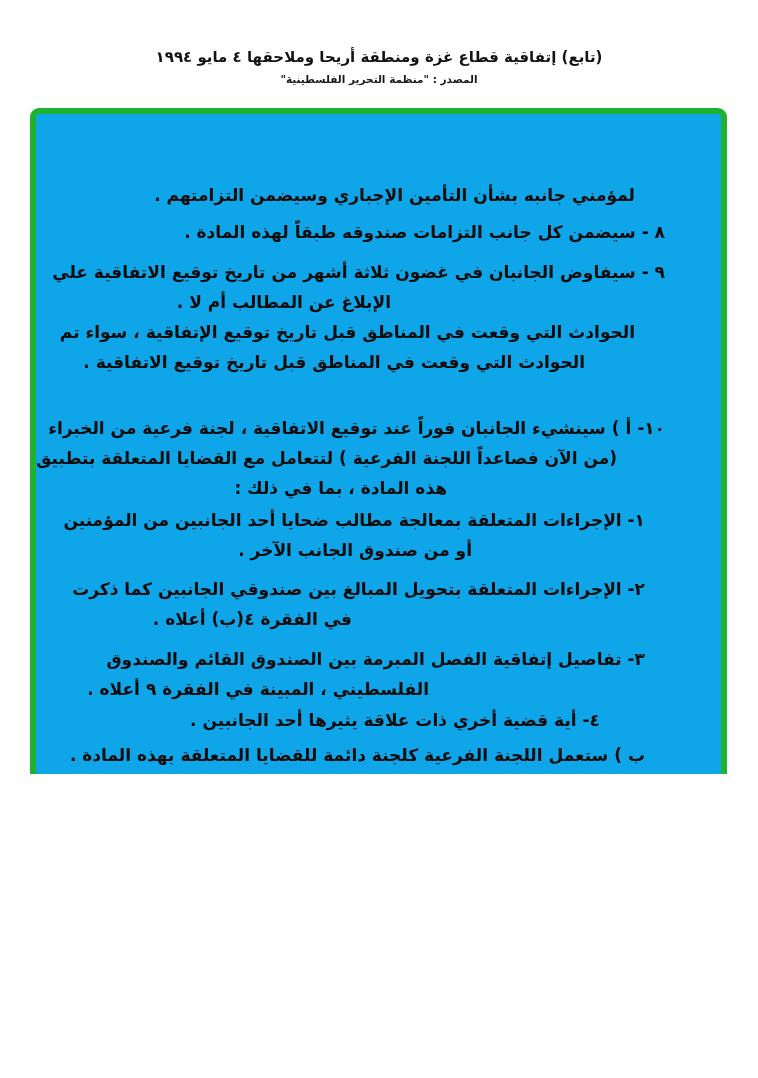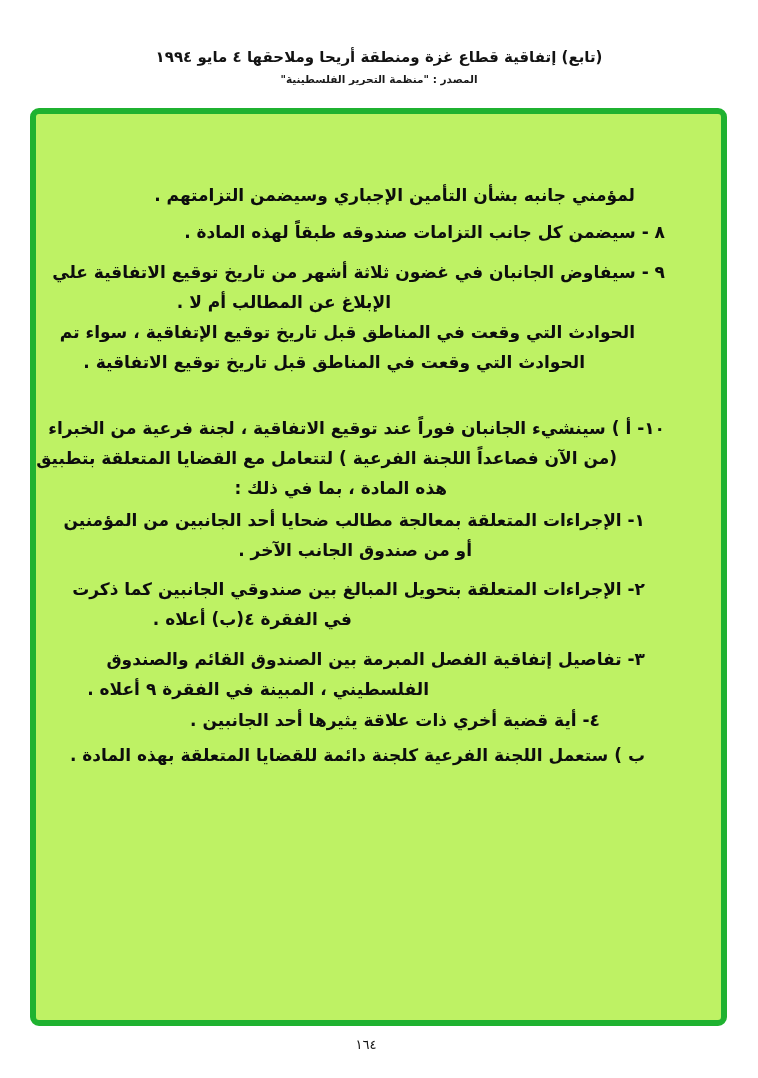--- a/index.html
+++ b/index.html
@@ -1,18 +1,18 @@
 <!DOCTYPE html>
 <html lang="ar"><head>
 <meta charset="utf-8">
 <style>
   html,body{margin:0;padding:0;background:#ffffff;}
   .page{
     position:relative;
-    width:758px;height:1078px;
+    width:758px;height:774px;
     background:#ffffff;
     font-family:"DejaVu Sans",sans-serif;
     color:#101010;
     overflow:hidden;
   }
   .header{
     position:absolute;top:48px;left:0;right:0;
     text-align:center;direction:rtl;
   }
   .header-title{
@@ -22,21 +22,21 @@
   .header-source{
     font-size:10.5px;font-weight:700;color:#1a1a1a;
     margin-top:7px;letter-spacing:0.2px;
   }
   .frame{
     position:absolute;left:30px;top:108px;
     width:697px;height:918px;
     box-sizing:border-box;
     border:6px solid #1fb230;
     border-radius:9px;
-    background:#bef264;
+    background:#0ea5e9;
   }
   .content{
     position:absolute;inset:0;
     box-sizing:border-box;
     padding:66px 56px 0 40px;
     direction:rtl;text-align:right;
   }
   .line{
     font-size:17px;font-weight:700;
     line-height:30px;height:30px;

